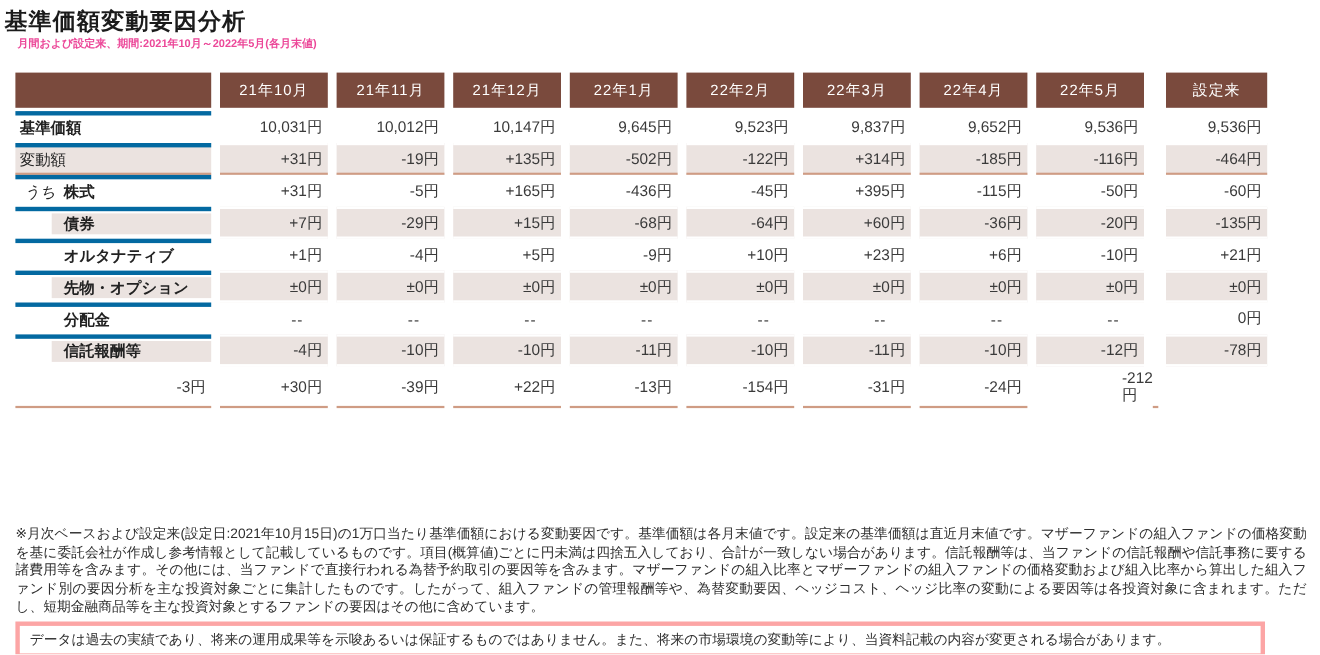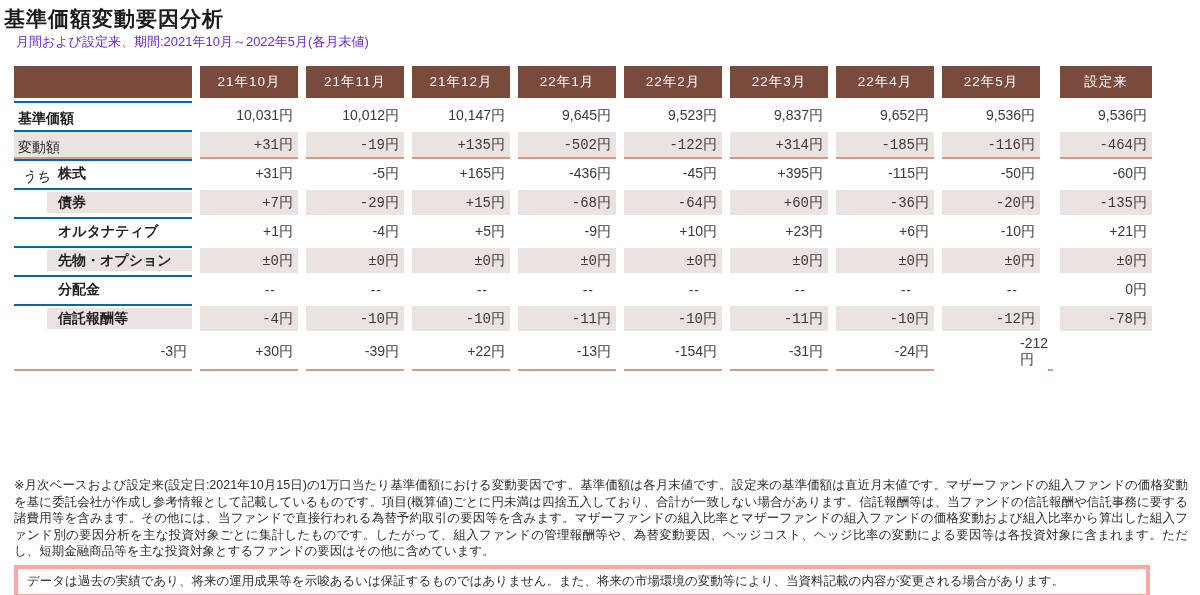--- a/index.html
+++ b/index.html
@@ -7,33 +7,33 @@
     --shade:#ebe3e0;
     --salmon:#cf9c84;
     --txt:#3a3a3a;
     --lbl:#222222;
   }
   html,body{margin:0;padding:0;background:#ffffff;}
   body{font-family:"Liberation Sans","DejaVu Sans",sans-serif;color:var(--txt);}
   .page{position:relative;width:1200px;height:595px;background:#fff;overflow:hidden;}
 
   .title{position:absolute;left:4px;top:5px;font-size:21px;font-weight:700;color:#1b1b1b;letter-spacing:1px;}
-  .subtitle{position:absolute;left:16px;top:33px;font-size:13px;color:#6d28d9;}
+  .subtitle{position:absolute;left:16px;top:33px;font-size:10px;color:#ec4899;font-weight:bold;}
 
   .table{position:absolute;left:14px;top:66px;}
   .trow{display:grid;grid-template-columns:178px repeat(8,98px) 4px 92px;column-gap:8px;height:29px;}
   .trow.thead{height:32px;margin-bottom:3px;}
   .hcell{background:var(--brown);color:#fff;font-size:13.5px;display:flex;align-items:center;justify-content:center;letter-spacing:1px;}
   .spacer{background:transparent;}
 
   .cell{display:flex;align-items:center;justify-content:flex-end;padding-right:5px;font-size:14px;color:var(--txt);
         border-top:2px solid #fff;border-bottom:2px solid #fff;box-sizing:border-box;}
-  .lcell{display:flex;align-items:flex-end;font-size:14px;color:var(--lbl);
-         border-top:2px solid #0369a1;border-bottom:2px solid #fff;box-sizing:border-box;position:relative;padding-left:4px;}
-  .shaded{background:var(--shade);font-family:Liberation Mono, monospace;}
+  .lcell{display:flex;align-items:center;font-size:14px;color:var(--lbl);
+         border-top:4px solid #0369a1;border-bottom:2px solid #fff;box-sizing:border-box;position:relative;padding-left:4px;}
+  .shaded{background:var(--shade);}
   .underline{border-bottom:2px solid var(--salmon) !important;}
   .bold{font-weight:700;}
   .prefix{font-weight:400;margin-right:14px;padding-left:4px;color:var(--lbl);font-style:italic;}
   .sub{position:absolute;left:33px;right:0;top:2px;bottom:2px;display:flex;align-items:center;padding-left:11px;}
   .sub.shaded{background:var(--shade);}
   .dash{padding-right:22px;letter-spacing:1px;}
 
   .footnote{position:absolute;left:14px;top:477px;width:1174px;font-size:12.5px;line-height:16.5px;color:#2e2e2e;text-align:justify;}
   .disclaimer{position:absolute;left:14px;top:565px;width:1136px;border:4px solid #fca5a5;padding:4px 9px;font-size:12.5px;color:#2e2e2e;box-sizing:border-box;}
 </style>

